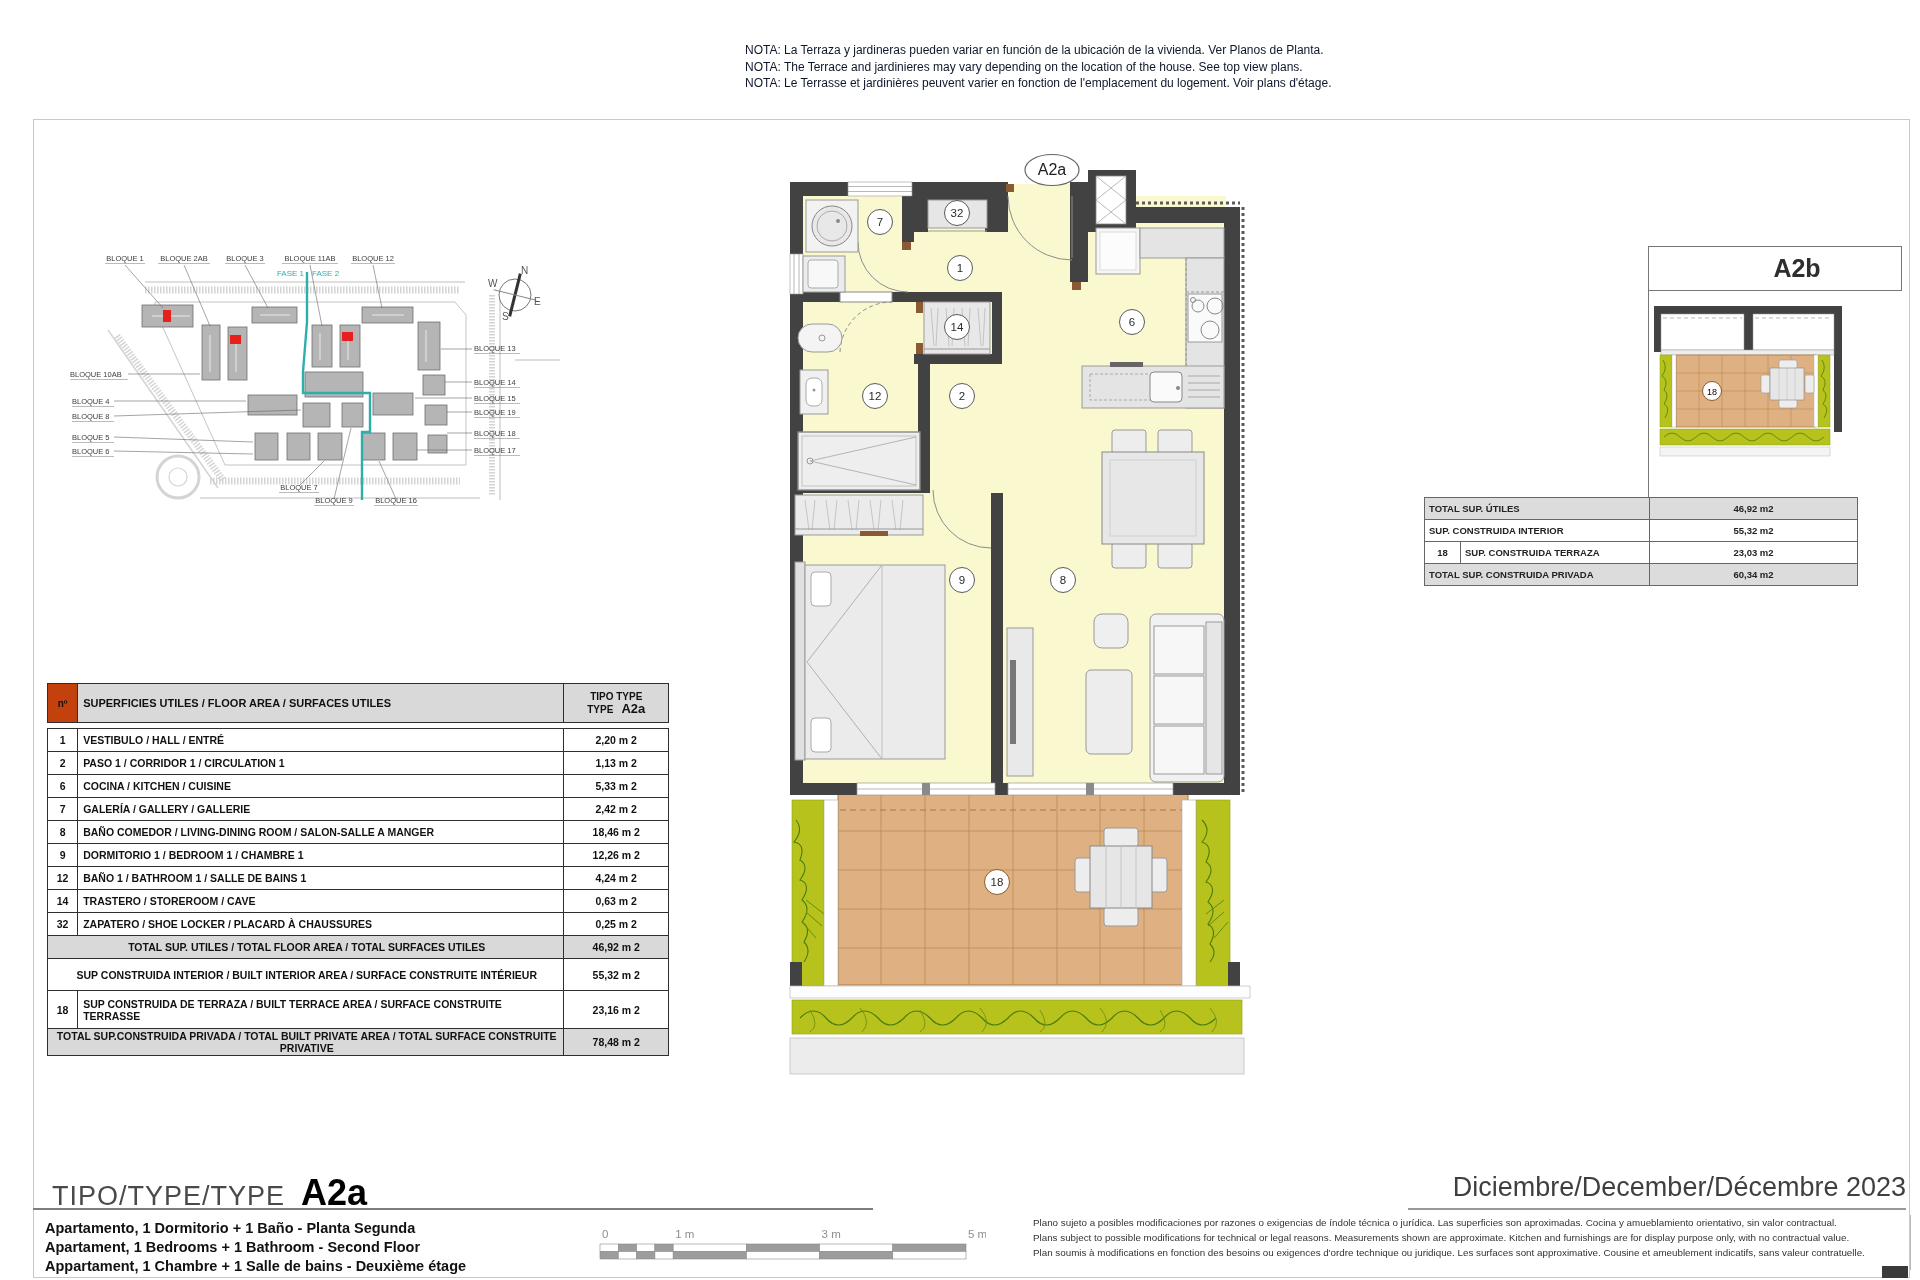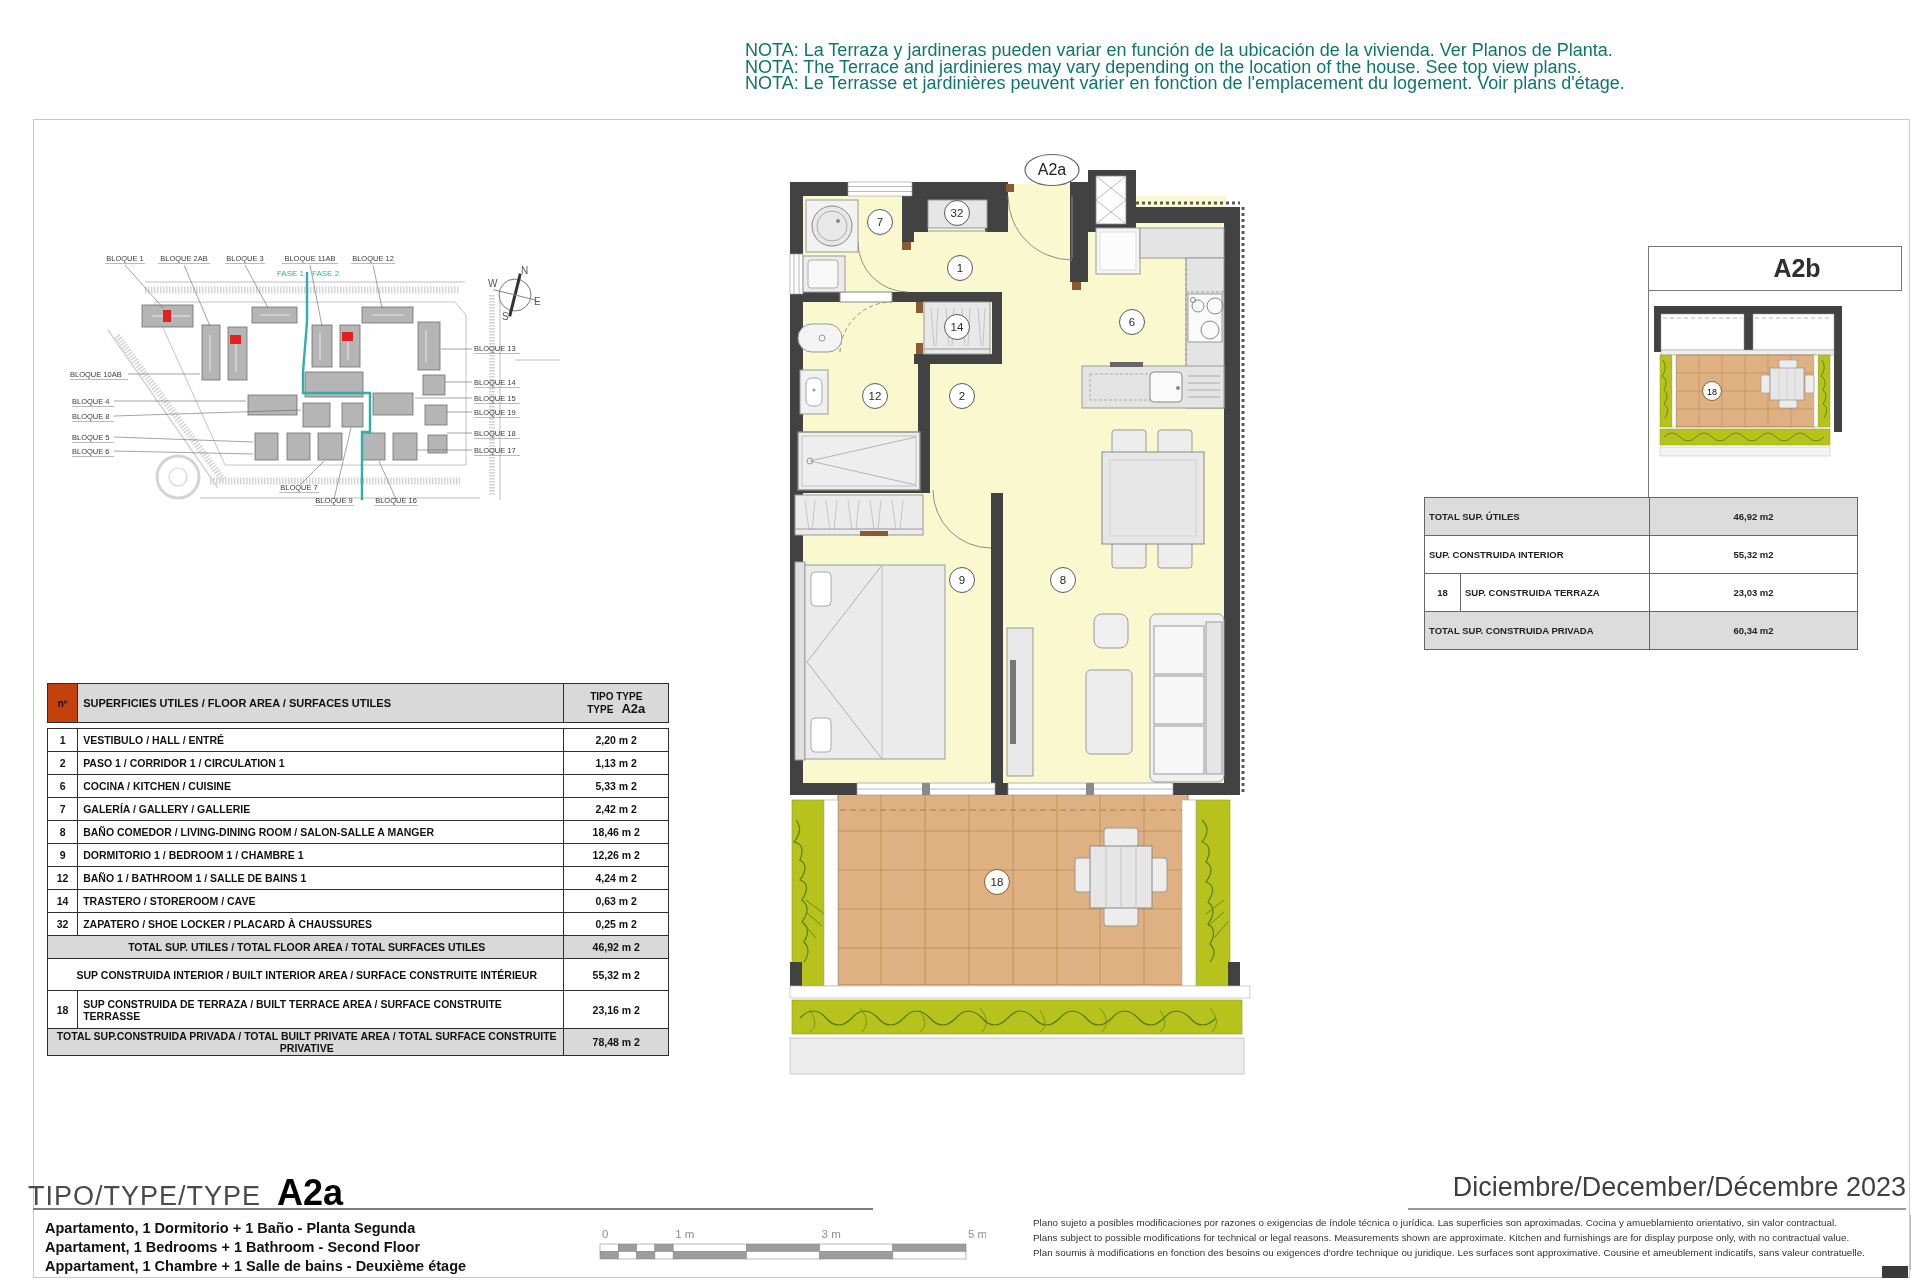--- a/index.html
+++ b/index.html
@@ -2,21 +2,21 @@
 <html><head>
 <meta charset="utf-8">
 <style>
   html,body{margin:0;padding:0;background:#fff;}
   #page{position:relative;width:1920px;height:1280px;background:#fff;overflow:hidden;
         font-family:"Liberation Sans",sans-serif;color:#222;}
   .abs{position:absolute;}
   
   #frame{left:33px;top:119px;width:1875px;height:1157px;border:1px solid #c9c9c9;}
   
-  #notes{left:745px;top:42px;font-size:18px;line-height:16.5px;color:#0f766e;}
+  #notes{left:745px;top:42px;font-size:12px;line-height:16.5px;color:#0f172a;}
   
   #areas{left:47px;top:683px;width:622px;}
   #areas table{border-collapse:collapse;width:622px;table-layout:fixed;}
   #areas td,#areas th{border:1px solid #2e2e2e;font-size:10.5px;font-weight:bold;
         padding:1px 3px;color:#111;overflow:hidden;}
   #areas .t-head th{height:36px;background:#d9d9d9;}
   #areas .t-head th.numcell{background:#c2410c;font-size:10px;}
   #areas .t-head th.labelcell{text-align:left;padding-left:5px;font-size:11px;}
   #areas .t-body{margin-top:5px;}
   #areas .t-body td{height:20px;}
@@ -29,26 +29,26 @@
   .type-head .l2{display:flex;align-items:baseline;gap:8px;}
   .type-head b{font-size:13px;}
   
   #variants{left:1424px;top:246px;width:434px;height:330px;}
   .vp-header{position:absolute;left:224px;top:0;width:208px;height:43px;border:1px solid #777;
        display:flex;align-items:center;justify-content:center;font-size:25px;font-weight:bold;color:#2e2e2e;padding-left:44px;}
   .vp-main{position:absolute;left:0;top:43px;width:432px;height:208px;border:1px solid #777;}
   .vp-caption{position:absolute;left:10px;top:46px;font-size:12.5px;color:#4a4a4a;line-height:18px;letter-spacing:.4px;}
   .vp-vline{position:absolute;left:224px;top:43px;width:0;height:209px;border-left:1px solid #777;}
   #vp-table{position:absolute;left:0;top:251px;width:434px;border-collapse:collapse;table-layout:fixed;}
-  #vp-table td{border:1px solid #666;font-size:9.5px;font-weight:bold;color:#222;height:17px;padding:10px 4px;}
+  #vp-table td{border:1px solid #666;font-size:9.5px;font-weight:bold;color:#222;height:17px;padding:2px 4px;}
   #vp-table td.v{text-align:center;}
   #vp-table tr.shaded td{background:#dcdcdc;}
   #vp-table td.n{text-align:center;}
   
-  #type-title{left:28px;top:1172px;display:flex;align-items:baseline;color:#4a4a4a;text-align:right;}
+  #type-title{left:52px;top:1172px;display:flex;align-items:baseline;color:#4a4a4a;text-align:right;}
   #type-title .pre{font-size:27px;letter-spacing:1px;}
   #type-title .code{font-size:36px;font-weight:bold;color:#000;margin-left:16px;}
   #rule-left{left:33px;top:1208px;width:840px;height:2px;background:#7d7d7d;}
   #descs{left:45px;top:1219px;font-size:14.5px;font-weight:bold;color:#111;line-height:19px;}
   #date-title{left:1060px;top:1172px;width:846px;text-align:right;font-size:27px;color:#3f3f3f;}
   #rule-right{left:1408px;top:1208px;width:498px;height:2px;background:#999;}
   #disclaimer{left:1033px;top:1215px;width:872px;font-size:9.8px;color:#333;line-height:15.2px;}
   #corner-tick{left:1910px;top:1215px;width:0;height:55px;border-left:1px solid #bbb;}
   #corner-box{left:1882px;top:1266px;width:26px;height:12px;background:#3a3a3a;}
   svg text{font-family:"Liberation Sans",sans-serif;}

